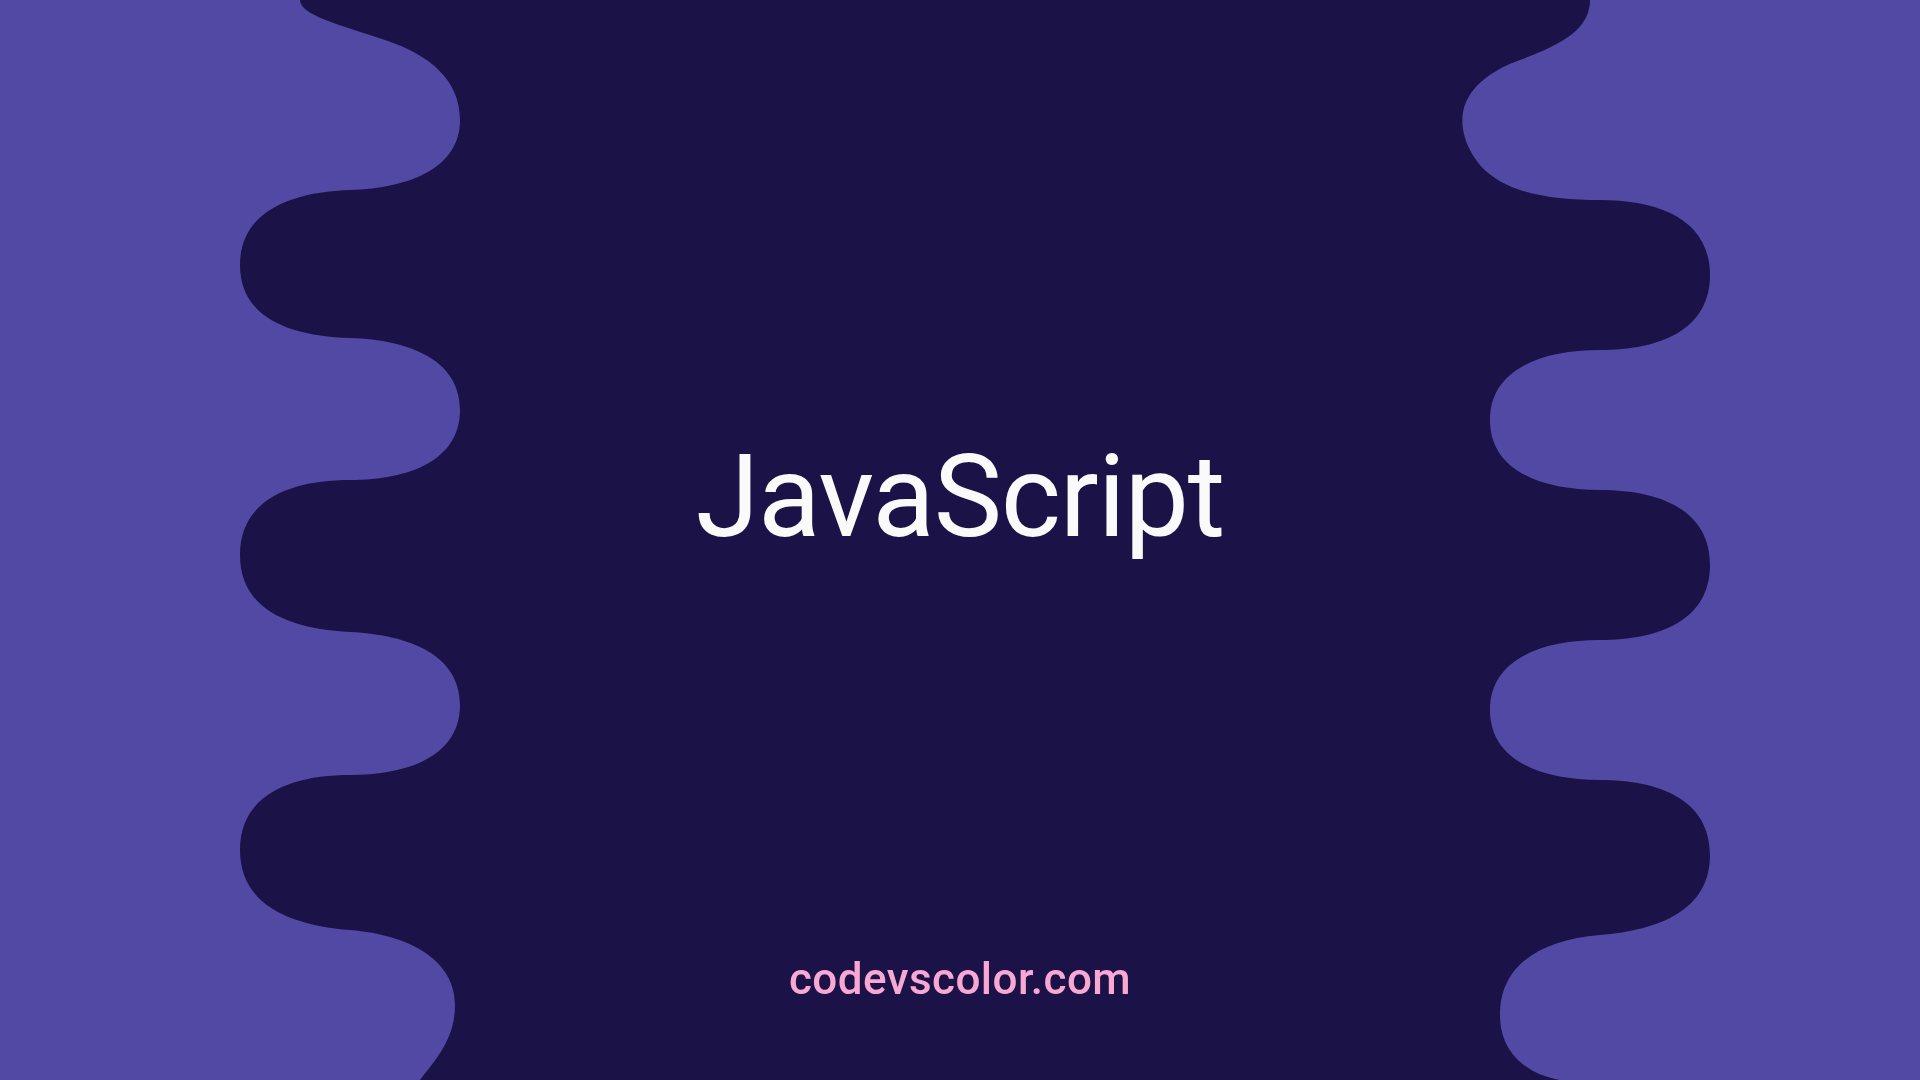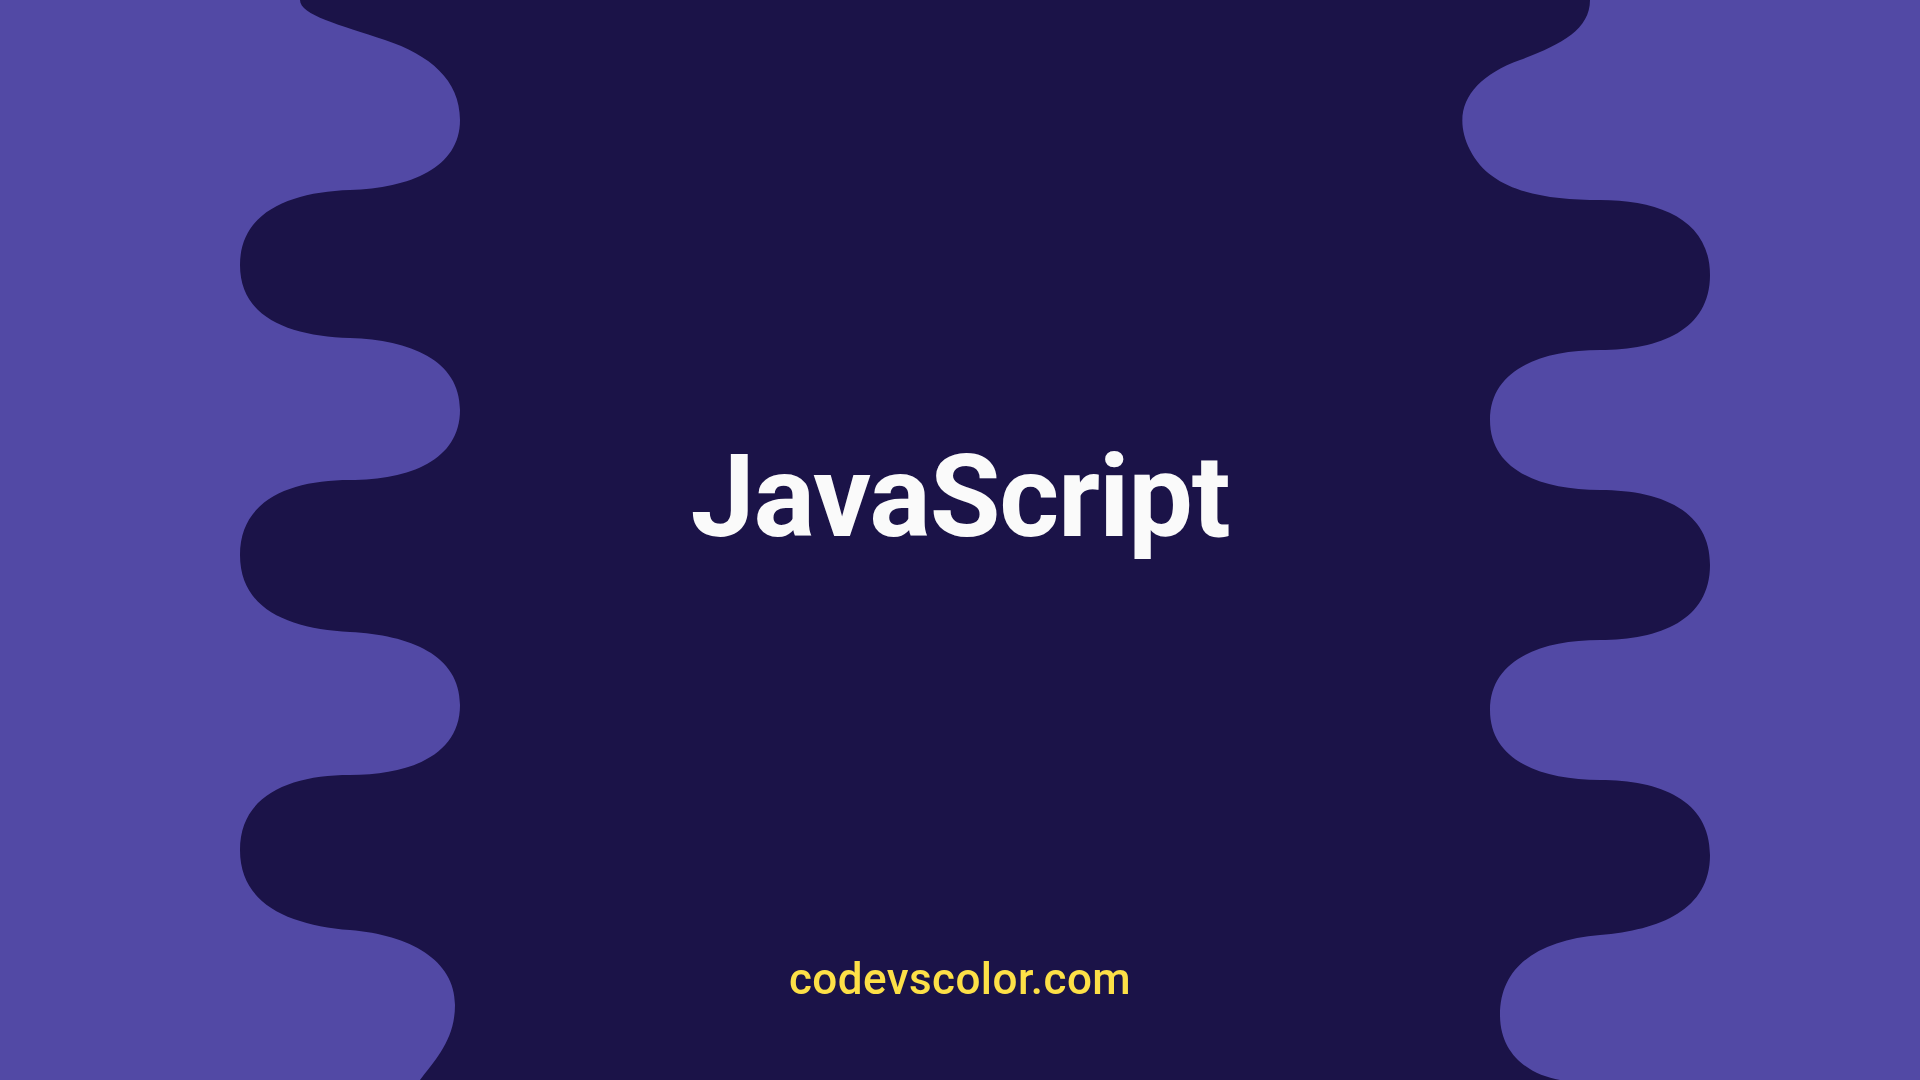--- a/index.html
+++ b/index.html
@@ -25,32 +25,32 @@
     width: 100%;
     height: 100%;
   }
   .title-block {
     position: absolute;
     left: 50%;
     top: 46%;
     transform: translate(-50%, -50%);
     text-align: center;
     color: #FAFAFA;
-    font-weight: 700;
+    font-weight: 400;
     font-size: 115px;
     line-height: 1.25;
     letter-spacing: -0.01em;
     white-space: nowrap;
   }
   .watermark {
     position: absolute;
     left: 50%;
     transform: translateX(-50%);
     bottom: 75px;
-    color: #fde047;
+    color: #f9a8d4;
     font-size: 44px;
     font-weight: 500;
     letter-spacing: 0.01em;
   }
 </style>
 </head>
 <body>
 
 <div class="canvas">
 

